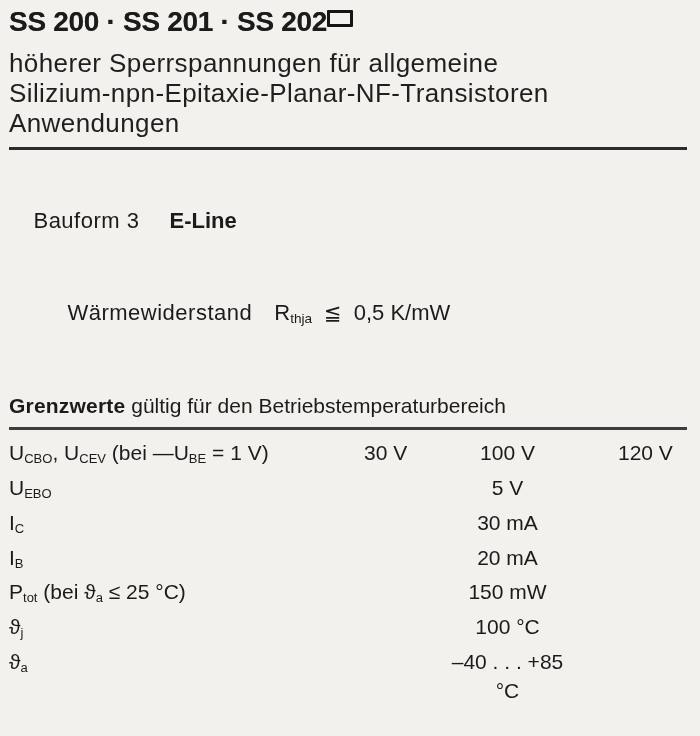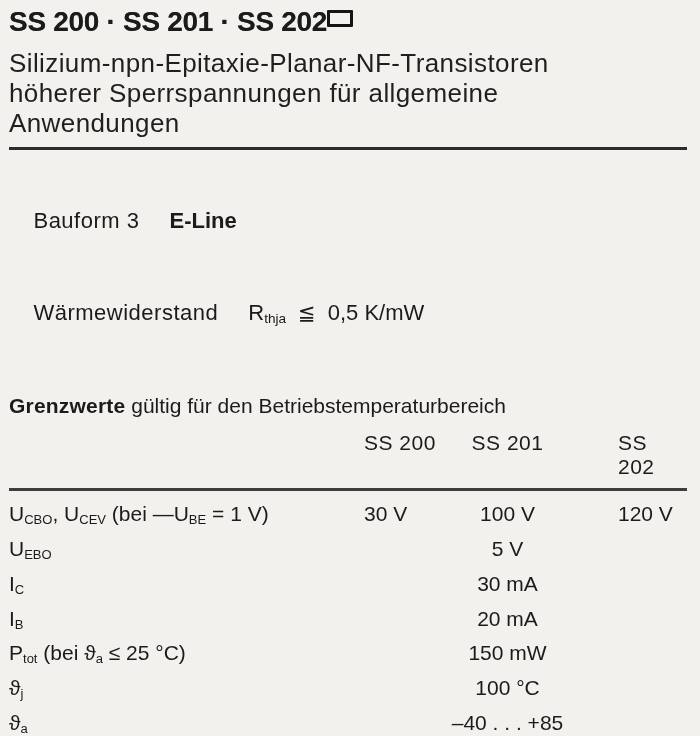--- a/index.html
+++ b/index.html
@@ -30,22 +30,22 @@
   
   .rule { border:0; height:3px; background:#2c2c2c; margin:9px 0 0 0; }
   .rule-mid { height:3px; background:#3d3d3d; }
 
   
   .info-line { font-size:22px; line-height:24px; white-space:pre-wrap; }
   .bauform { margin-top:35px; }
   .bauform .b-label { letter-spacing:0.5px; }
   .bauform .b-value { margin-left:30px;font-weight:bold; }
   .thermal { margin-top:20px; }
-  .thermal .t-label { letter-spacing:0.5px; }
-  .thermal .sym { margin-left:30px; }
+  .thermal .t-label { letter-spacing:0.5px;margin-left:34px; }
+  .thermal .sym { margin-left:22px; }
   .thermal .relation { margin:0 12px; font-family:"DejaVu Sans", sans-serif; font-size:21px; }
 
   .sub { font-size:0.62em; vertical-align:-0.22em; letter-spacing:0; }
 
   
   .limits-heading { margin-top:39px; font-size:21px; line-height:24px; }
   .limits-heading .bold { font-weight:700; letter-spacing:0.2px;margin-top:37px; }
 
   .lgrid { display:grid; grid-template-columns:355px 76px 135px 1fr; font-size:21px; }
   .lgrid .c3 { text-align:center; }
@@ -60,46 +60,40 @@
 <body>
 
 <div class="page">
 
   <div class="title-row">
     <h1 class="doc-title">SS 200 · SS 201 · SS 202</h1>
     <span class="corner-box"></span>
   </div>
 
   <div class="subtitle">
+    <div>höherer Sperrspannungen für allgemeine</div>
     <div>Silizium-npn-Epitaxie-Planar-NF-Transistoren</div>
-    <div>höherer Sperrspannungen für allgemeine</div>
     <div>Anwendungen</div>
   </div>
 
   <div class="rule"></div>
 
   <div class="info-line bauform">
     <span class="b-label">Bauform 3</span><span class="b-value">E-Line</span>
   </div>
 
   <div class="info-line thermal">
     <span class="t-label">Wärmewiderstand</span><span class="sym">R<span class="sub">thja</span></span><span class="relation">≦</span><span>0,5 K/mW</span>
   </div>
 
   <div class="limits-heading">
     <span class="bold">Grenzwerte</span>
     <span>gültig für den Betriebstemperaturbereich</span>
   </div>
 
-  <div class="lgrid lhead">
-    <div class="c1"></div>
-    <div class="c2">SS 200</div>
-    <div class="c3">SS 201</div>
-    <div class="c4">SS 202</div>
-  </div>
 
   <div class="rule rule-mid"></div>
 
   <div class="lgrid lbody">
     <div class="lrow">
       <div class="cell c1">U<span class="sub">CBO</span>, U<span class="sub">CEV</span> (bei —U<span class="sub">BE</span> = 1 V)</div>
       <div class="cell c2">30 V</div>
       <div class="cell c3">100 V</div>
       <div class="cell c4">120 V</div>
     </div>

